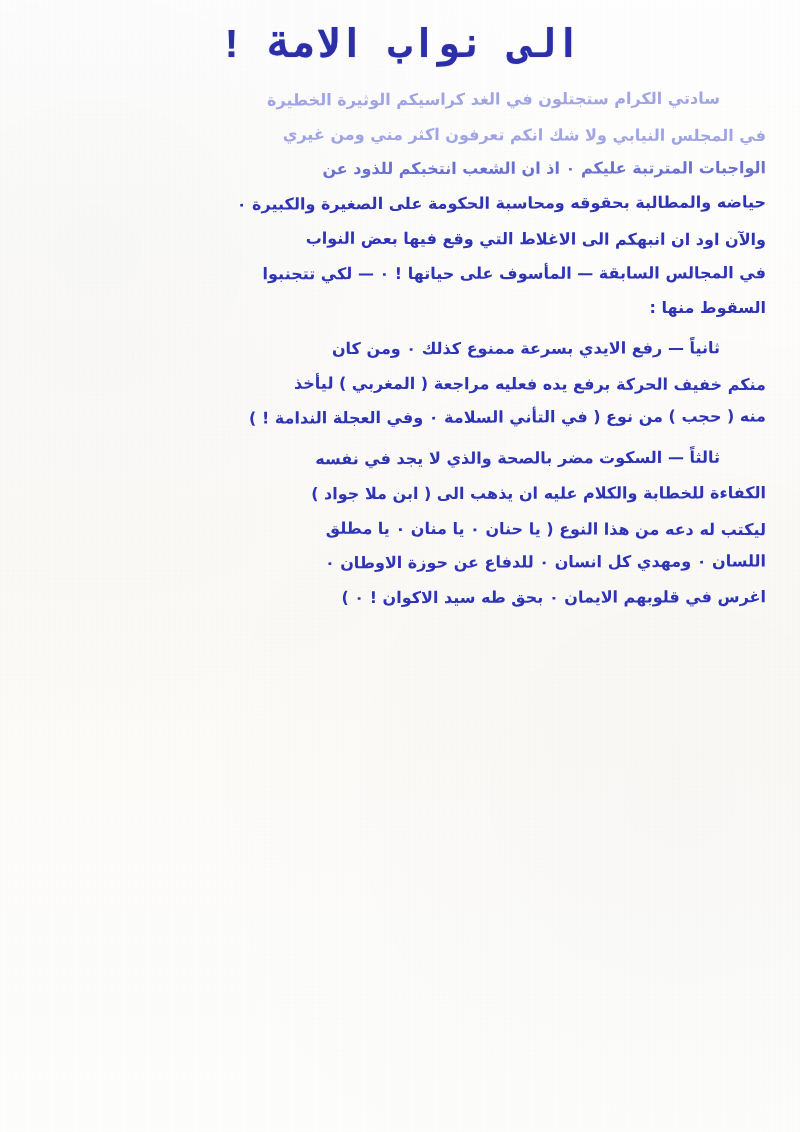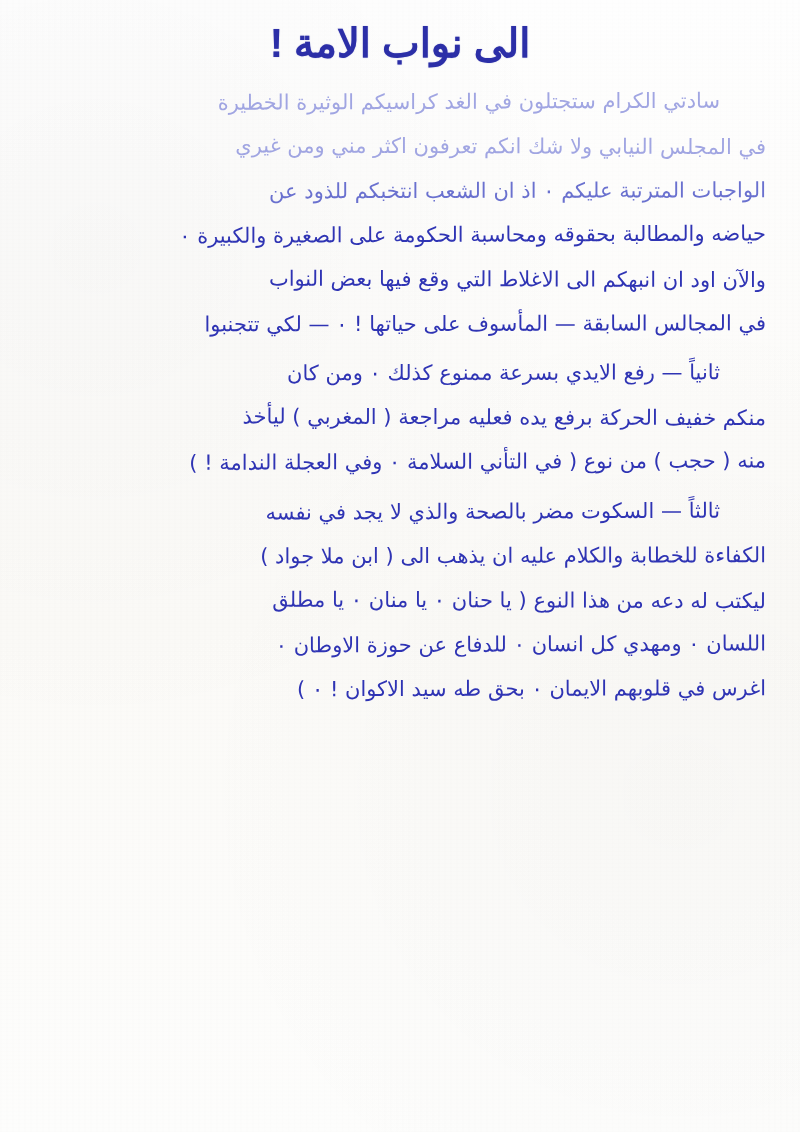--- a/index.html
+++ b/index.html
@@ -39,30 +39,31 @@
   }
 
   .doc-title {
     text-align: center;
     color: #2c2fa8;
     font-size: 40px;
     font-weight: 700;
     letter-spacing: 0.5px;
     margin: 6px 0 16px 0;
     text-shadow: 0 0 1px rgba(44,47,168,0.5);
-    font-family: Liberation Sans, sans-serif;
+    font-family: Liberation Mono, monospace;
   }
 
   .body-text {
     color: #2f34b4;
-    font-size: 21px;
+    font-size: 16px;
     line-height: 1.92;
     text-align: justify;
     text-align-last: right;
     padding: 0 8px;
+    font-weight: bold;
   }
 
   
   .faded {
     color: #8d93dd;
     opacity: 0.82;
   }
   .semi-faded {
     color: #6a71cf;
   }
@@ -98,20 +99,21 @@
 
   <div class="body-text">
 
     <div class="block">
       <p class="para faded jitter-1">سادتي الكرام ستجتلون في الغد كراسيكم الوثيرة الخطيرة</p>
       <p class="para no-indent faded jitter-2">في المجلس النيابي ولا شك انكم تعرفون اكثر مني ومن غيري</p>
       <p class="para no-indent semi-faded jitter-3">الواجبات المترتبة عليكم ٠ اذ ان الشعب انتخبكم للذود عن</p>
       <p class="para no-indent jitter-1">حياضه والمطالبة بحقوقه ومحاسبة الحكومة على الصغيرة والكبيرة ٠</p>
       <p class="para no-indent jitter-2">والآن اود ان انبهكم الى الاغلاط التي وقع فيها بعض النواب</p>
       <p class="para no-indent jitter-3">في المجالس السابقة — المأسوف على حياتها ! ٠ — لكي تتجنبوا</p>
+      <p class="para tail">السقوط منها :</p>
     </div>
 
 
     <div class="block">
       <p class="para jitter-3">ثانياً — رفع الايدي بسرعة ممنوع كذلك ٠ ومن كان</p>
       <p class="para no-indent jitter-2">منكم خفيف الحركة برفع يده فعليه مراجعة ( المغربي ) ليأخذ</p>
       <p class="para tail jitter-1">منه ( حجب ) من نوع ( في التأني السلامة ٠ وفي العجلة الندامة ! )</p>
     </div>
 
     <div class="block">

